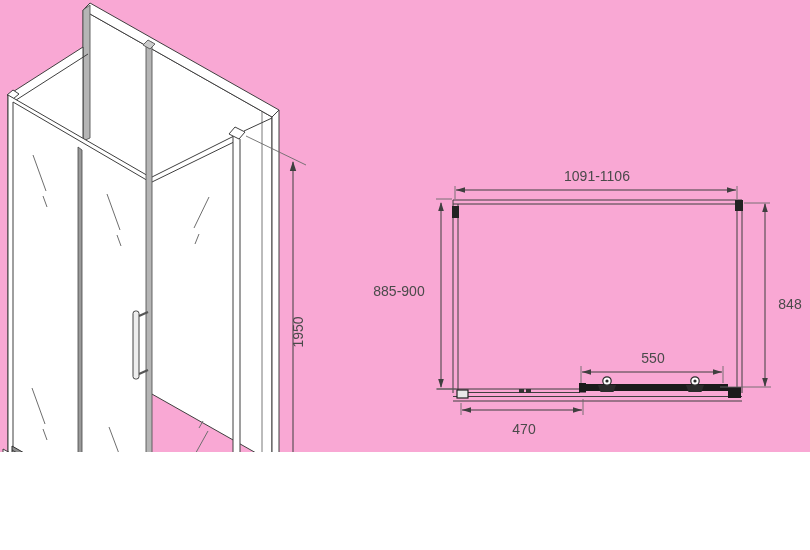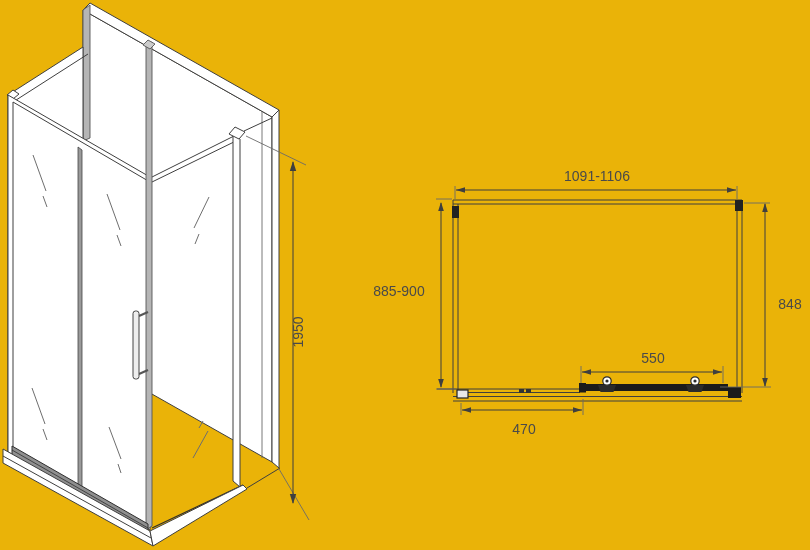--- a/index.html
+++ b/index.html
@@ -1,16 +1,16 @@
 <!DOCTYPE html>
 <html><head>
 <meta charset="utf-8">
 <style>
   html,body{margin:0;padding:0;background:#ffffff;}
-  #canvas{position:relative;width:810px;height:550px;background:#eab308;overflow:hidden;
+  #canvas{position:relative;width:810px;height:452px;background:#f9a8d4;overflow:hidden;
           font-family:"Liberation Sans", sans-serif;text-align:center;}
   svg{position:absolute;left:0;top:0;}
   .ln{stroke:#3f3f3f;stroke-width:1;fill:none;}
   .ln2{stroke:#2f2f2f;stroke-width:1.2;fill:none;}
   .thin{stroke:#6a6a6a;stroke-width:0.9;fill:none;}
   .wh{fill:#ffffff;stroke:#3f3f3f;stroke-width:1;}
   .gray{fill:#b5b5b5;stroke:#555;stroke-width:0.9;}
   .dkband{fill:#8f8f8f;stroke:#2f2f2f;stroke-width:1;}
   .blk{fill:#1b1b1b;stroke:none;}
   .arr{fill:#3f3f3f;stroke:none;}

